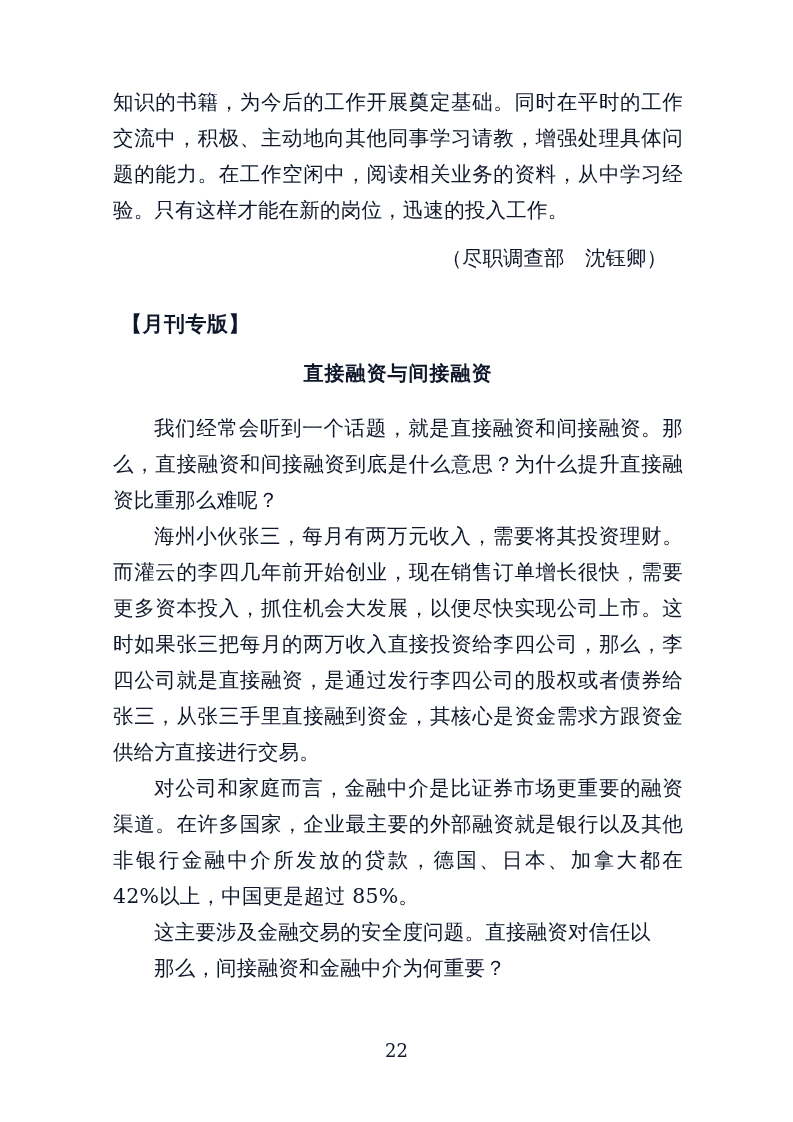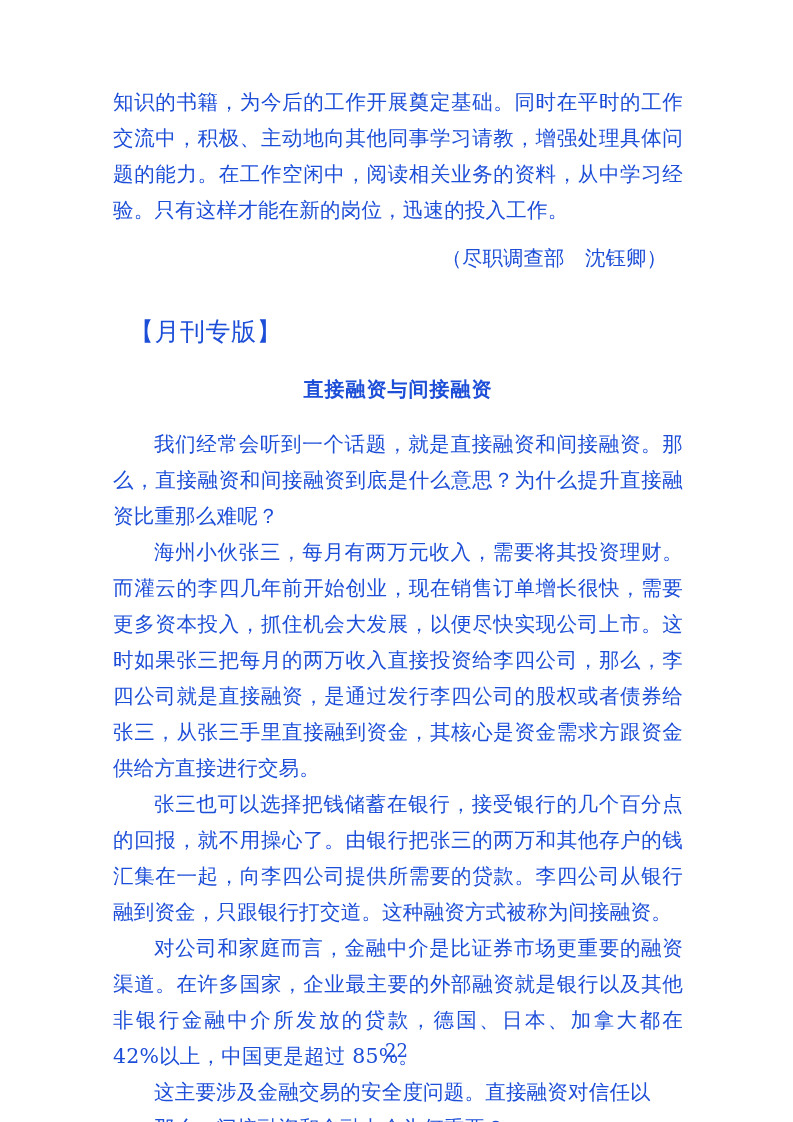--- a/index.html
+++ b/index.html
@@ -8,21 +8,21 @@
     background: #b8b8b8;
   }
   .page {
     width: 793px;
     height: 1122px;
     background: #ffffff;
     position: relative;
     box-sizing: border-box;
     overflow: hidden;
     font-family: "DejaVu Serif", "Liberation Serif", serif;
-    color: #1d4ed8;
+    color: #0f172a;
   }
   .content {
     position: absolute;
     left: 113px;
     top: 84px;
     width: 570px;
   }
   .para {
     font-size: 20.5px;
     line-height: 36px;
@@ -36,24 +36,24 @@
   }
   .signature {
     font-size: 20.5px;
     line-height: 36px;
     text-align: right;
     margin: 8px;
     padding-top: 4px;
     padding-right: 8px;
   }
   .section-tag {
-    font-size: 25px;
-    font-weight: normal;
+    font-size: 21px;
+    font-weight: bold;
     line-height: 36px;
-    margin: 16px;
+    margin: 8px;
     padding-top: 22px;
     letter-spacing: 0.5px;
   }
   .article-title {
     font-size: 20px;
     font-weight: bold;
     text-align: center;
     line-height: 34px;
     margin: 0;
     padding-top: 6px;
@@ -79,21 +79,20 @@
     <p class="para">知识的书籍，为今后的工作开展奠定基础。同时在平时的工作交流中，积极、主动地向其他同事学习请教，增强处理具体问题的能力。在工作空闲中，阅读相关业务的资料，从中学习经验。只有这样才能在新的岗位，迅速的投入工作。</p>
 
     <p class="signature">（尽职调查部　沈钰卿）</p>
 
     <p class="section-tag">【月刊专版】</p>
 
     <h1 class="article-title">直接融资与间接融资</h1>
 
     <p class="para indent2">我们经常会听到一个话题，就是直接融资和间接融资。那么，直接融资和间接融资到底是什么意思？为什么提升直接融资比重那么难呢？</p>
     <p class="para indent2">海州小伙张三，每月有两万元收入，需要将其投资理财。而灌云的李四几年前开始创业，现在销售订单增长很快，需要更多资本投入，抓住机会大发展，以便尽快实现公司上市。这时如果张三把每月的两万收入直接投资给李四公司，那么，李四公司就是直接融资，是通过发行李四公司的股权或者债券给张三，从张三手里直接融到资金，其核心是资金需求方跟资金供给方直接进行交易。</p>
-    <p class="para indent2">张三也可以选择把钱储蓄在银行，接受银行的几个百分点的回报，就不用操心了。由银行把张三的两万和其他存户的钱汇集在一起，向李四公司提供所需要的贷款。李四公司从银行融到资金，只跟银行打交道。这种融资方式被称为间接融资。</p>
     <p class="para indent2">对公司和家庭而言，金融中介是比证券市场更重要的融资渠道。在许多国家，企业最主要的外部融资就是银行以及其他非银行金融中介所发放的贷款，德国、日本、加拿大都在 42%以上，中国更是超过 85%。</p>
     <p class="para indent2">这主要涉及金融交易的安全度问题。直接融资对信任以</p>
     <p class="para indent2">那么，间接融资和金融中介为何重要？</p>
 
   </div>
 
   <div class="page-number">22</div>
 </div>
 
 </body></html>

